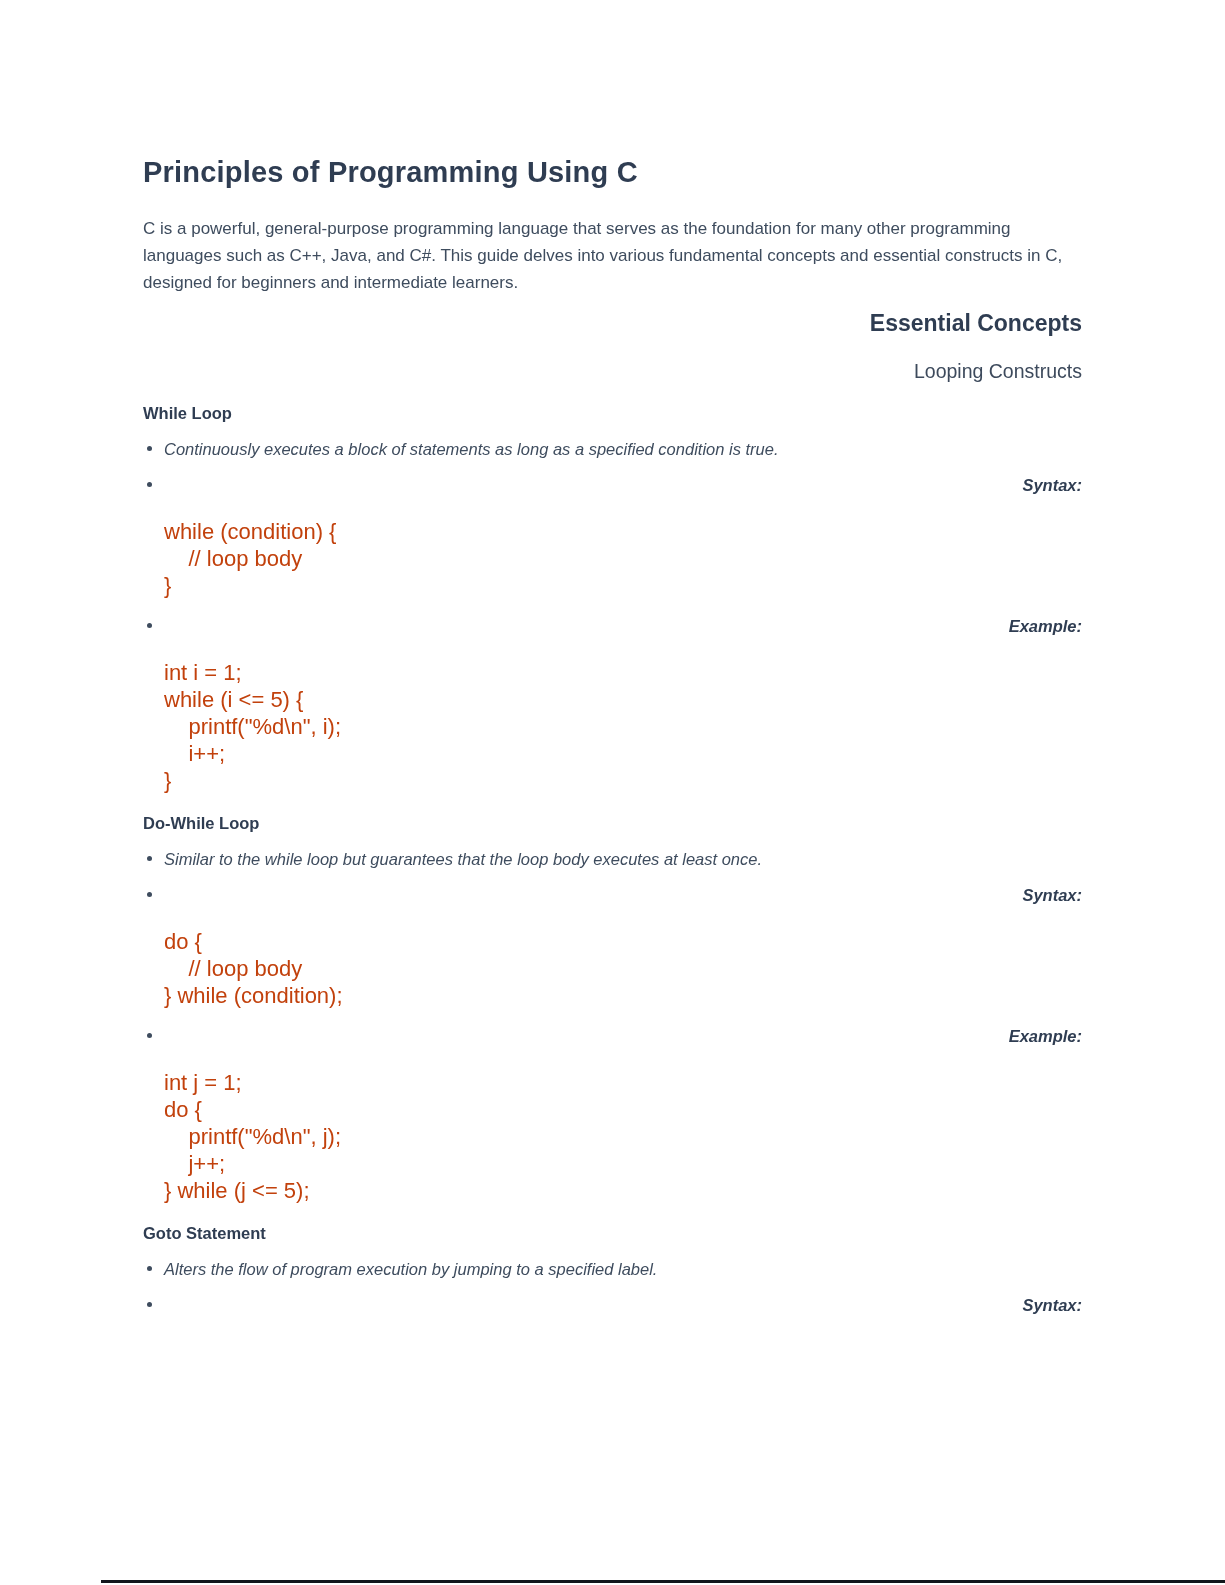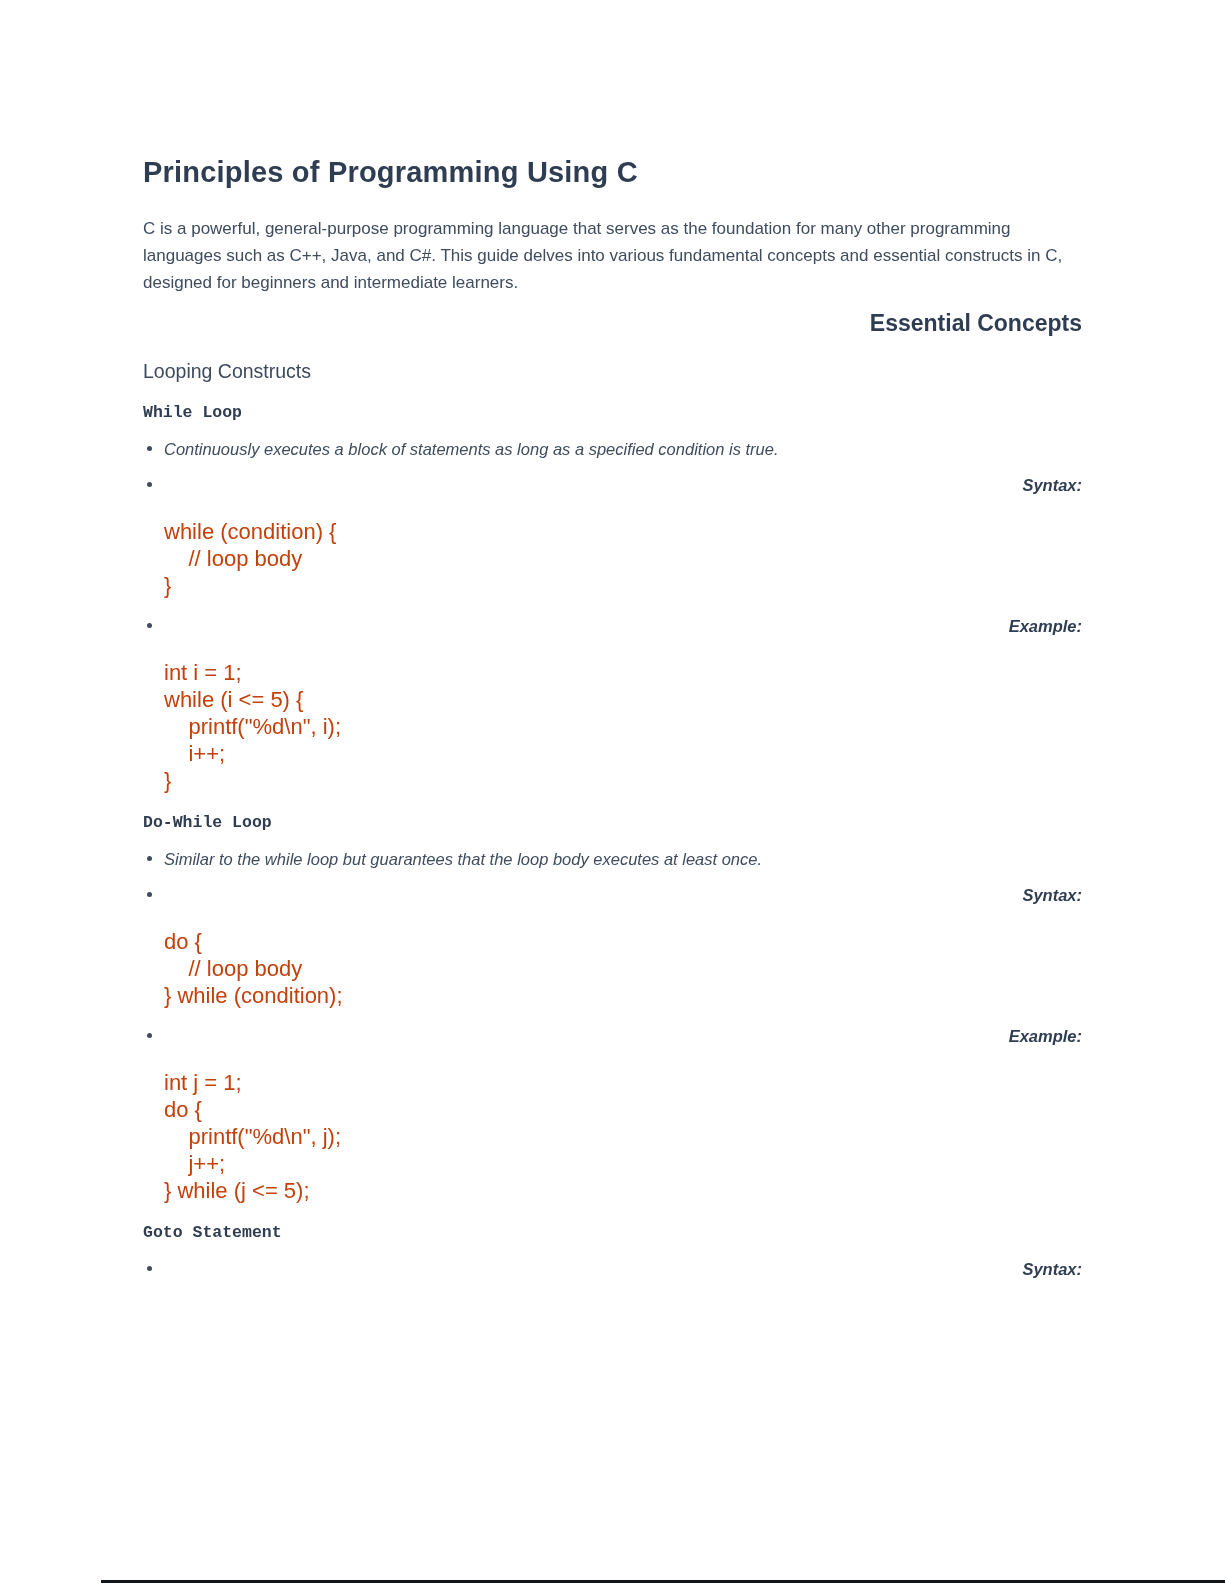--- a/index.html
+++ b/index.html
@@ -38,28 +38,28 @@
     color: #3e4c5e;
     margin: 14px 0 12px 0;
     max-width: 945px;
   }
   h3.subsection-heading {
     font-size: 19.5px;
     line-height: 26px;
     font-weight: 400;
     color: #3d4a5c;
     margin: 20px 0 0 0;
+    text-align: right;
   }
   h4.topic-heading {
     font-size: 16.5px;
     line-height: 22px;
     font-weight: 700;
     color: #2f3d52;
     margin: 18px 0 0 0;
-    font-family: Liberation Mono, monospace;
   }
   ul.bullet-list {
     list-style: none;
     margin: 14px 0 0 0;
     padding-left: 21px;
   }
   ul.bullet-list.single { margin-top: 16px; }
   ul.bullet-list li {
     position: relative;
     font-size: 16.5px;
@@ -150,18 +150,19 @@
   <pre class="code-block">int j = 1;
 do {
     printf("%d\n", j);
     j++;
 } while (j &lt;= 5);</pre>
 
 
   <h4 class="topic-heading">Goto Statement</h4>
 
   <ul class="bullet-list">
+    <li>Alters the flow of program execution by jumping to a specified label.</li>
     <li class="bold-label">Syntax:</li>
   </ul>
 
 </div>
 
 <div class="bottom-divider"></div>
 
 </body></html>

